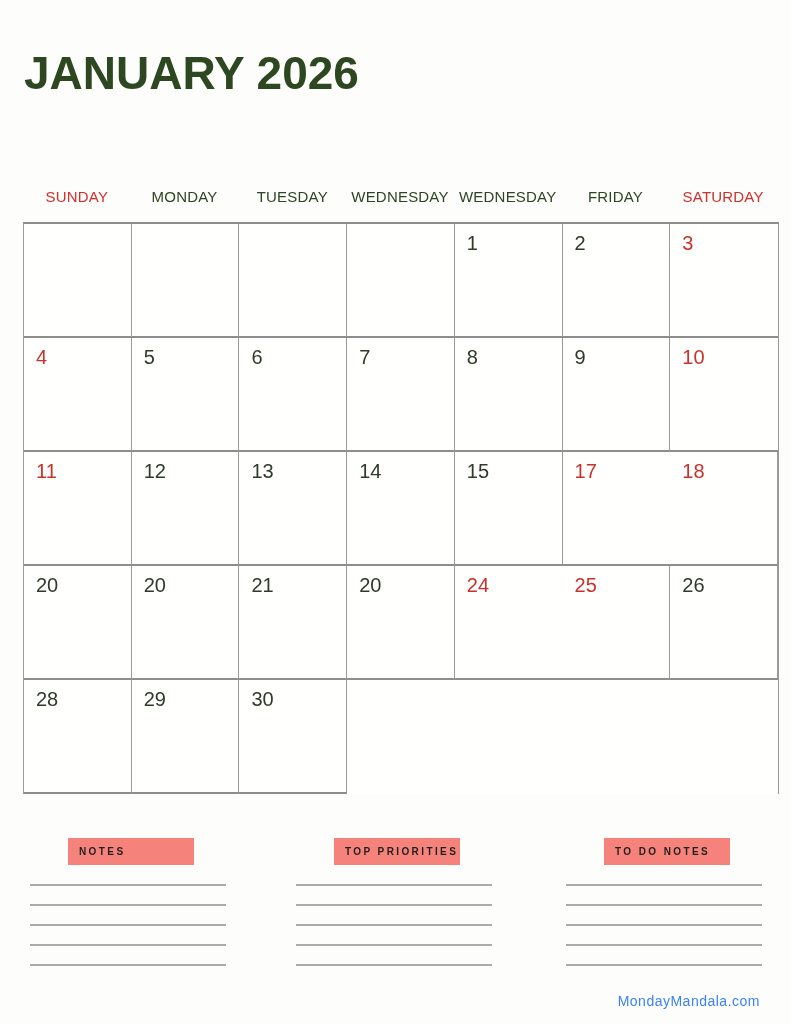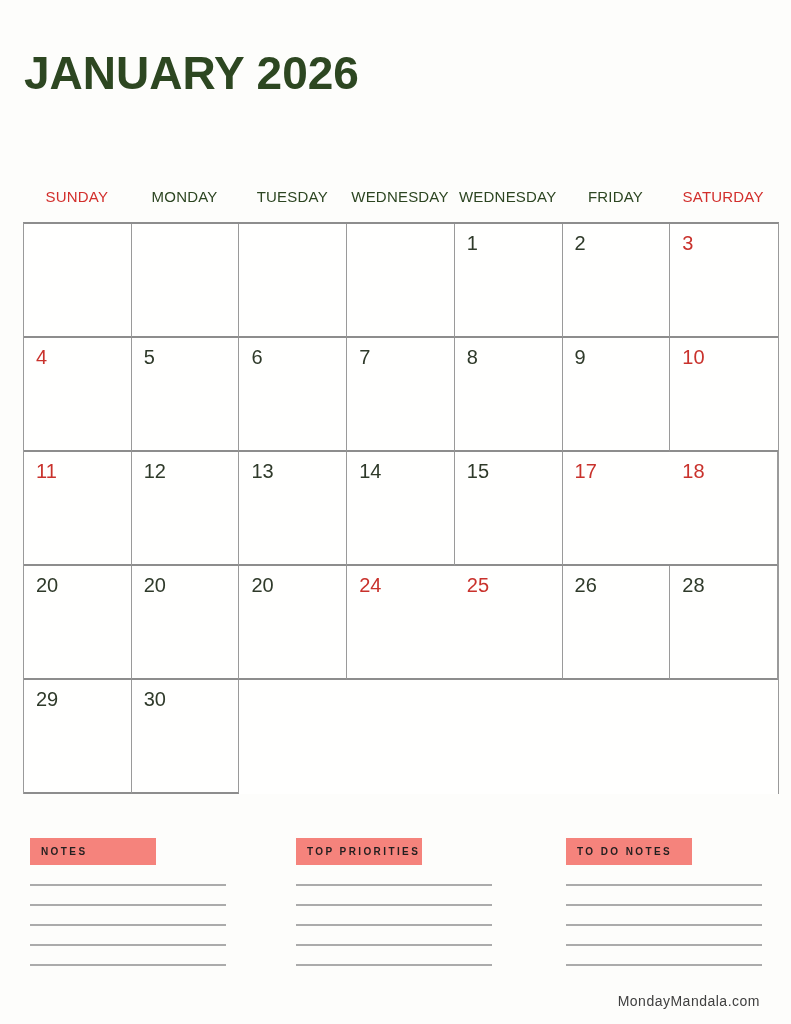--- a/index.html
+++ b/index.html
@@ -89,36 +89,37 @@
     display: block;
     width: 126px;
     box-sizing: border-box;
     background: #f5837c;
     color: #231f20;
     font-size: 10px;
     font-weight: bold;
     letter-spacing: 2.4px;
     padding: 8px 0 8px 11px;
     white-space: nowrap;
+    margin-left: 38px;
   }
   .section-lines { margin-top: 19px; }
   .writing-line {
     height: 2px;
     background: #ababab;
     margin-bottom: 18px;
   }
 
   
   .footer {
     position: absolute;
     top: 993px;
     right: 31px;
     font-size: 14px;
     letter-spacing: 0.5px;
-    color: #404040;
+    color: #3b82f6;
   }
 </style>
 </head>
 <body>
 
 <div class="title">JANUARY 2026</div>
 
 <div class="weekday-row">
     <div class="weekday red">SUNDAY</div>
     <div class="weekday">MONDAY</div>
@@ -146,20 +147,21 @@
     <div class="cell last-col"><span class="date-num red">10</span></div>
     <div class="cell"><span class="date-num red">11</span></div>
     <div class="cell"><span class="date-num">12</span></div>
     <div class="cell"><span class="date-num">13</span></div>
     <div class="cell"><span class="date-num">14</span></div>
     <div class="cell"><span class="date-num">15</span></div>
     <div class="cell last-col"><span class="date-num red">17</span></div>
     <div class="cell"><span class="date-num red">18</span></div>
     <div class="cell"><span class="date-num">20</span></div>
     <div class="cell"><span class="date-num">20</span></div>
+    <div class="cell"><span class="date-num">21</span></div>
     <div class="cell"><span class="date-num">20</span></div>
     <div class="cell last-col"><span class="date-num red">24</span></div>
     <div class="cell"><span class="date-num red">25</span></div>
     <div class="cell"><span class="date-num">26</span></div>
     <div class="cell"><span class="date-num">28</span></div>
     <div class="cell"><span class="date-num">29</span></div>
     <div class="cell"><span class="date-num">30</span></div>
   </div>
 
 <div class="section s1">

